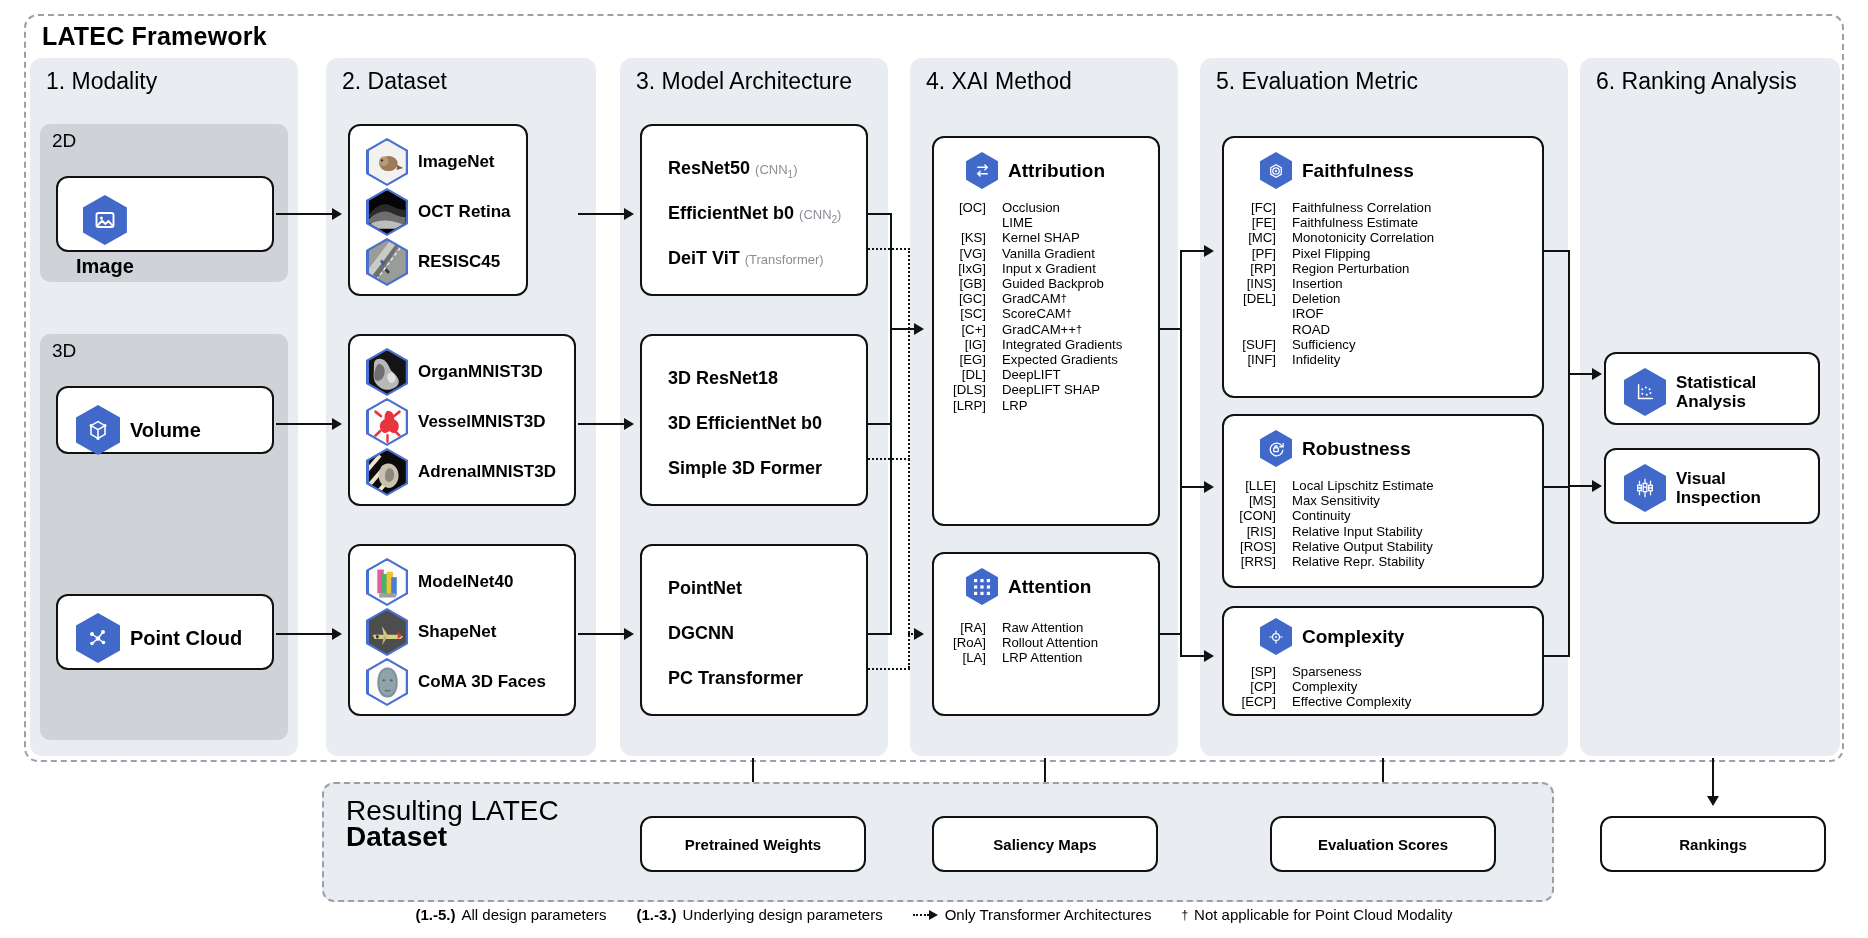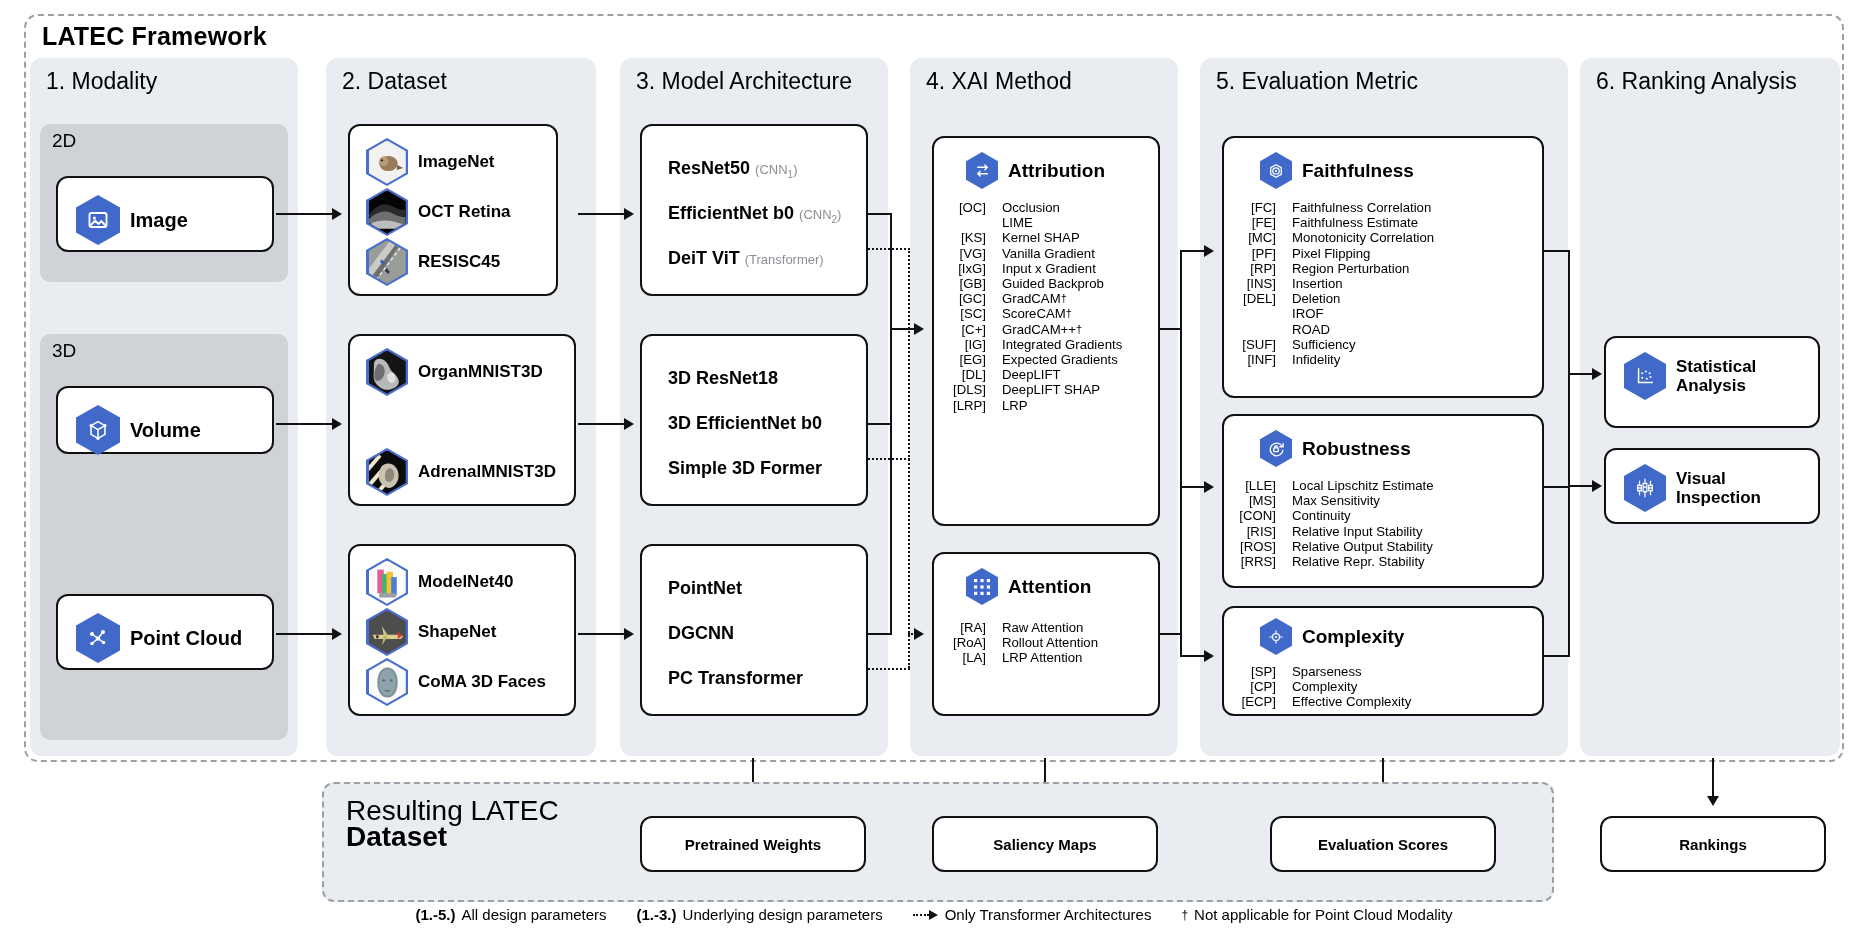--- a/index.html
+++ b/index.html
@@ -170,21 +170,21 @@
   <div class="frame-title">LATEC Framework</div>
 
   <div class="stage" style="left:30px; top:58px; width:268px; height:698px;">
     <div class="stage-title">1. Modality</div>
   </div>
 
   <div class="subgroup" style="left:40px; top:124px; width:248px; height:158px;">
     <div class="subgroup-label">2D</div>
   </div>
   <div class="card" style="left:56px; top:176px; width:218px; height:76px;">
-    <div class="hexrow" style="left:18px; top:17px;">
+    <div class="hexrow" style="left:18px; top:17px;flex-direction:column;">
       <span class="hex" style="width:44px;height:50px;">
         <svg width="24" height="24" viewBox="0 0 24 24" fill="none" stroke="#fff" stroke-width="1.9">
           <rect x="3.5" y="5" width="17" height="14" rx="2"></rect>
           <circle cx="8.4" cy="10" r="1.5" fill="#fff" stroke="none"></circle>
           <path d="M4.5 17.5l4.6-4.8 3.3 3.2 3-2.9 4.1 4.5" fill="none"></path>
         </svg>
       </span>
       <span class="lbl big">Image</span>
     </div>
   </div>
@@ -219,21 +219,21 @@
         </svg>
       </span>
       <span class="lbl big">Point Cloud</span>
     </div>
   </div>
 
   <div class="stage" style="left:326px; top:58px; width:270px; height:698px;">
     <div class="stage-title">2. Dataset</div>
   </div>
 
-  <div class="card" style="left:348px; top:124px; width:210px; height:172px;">
+  <div class="card" style="left:348px; top:124px; width:180px; height:172px;">
     <div class="hexrow" style="left:16px; top:12px;">
       <span class="hex outline" style="width:42px;height:48px;">
         <span class="inner" style="background:#ffffff;">
           <svg class="thumb" viewBox="0 0 40 40" preserveAspectRatio="none">
             <rect width="40" height="40" fill="#f2f2f0"></rect>
             <ellipse cx="21" cy="21" rx="10" ry="7" fill="#9b7b5c"></ellipse>
             <ellipse cx="16" cy="19" rx="5" ry="4.5" fill="#b89a78"></ellipse>
             <path d="M30 22l7 3-7 2z" fill="#7d6149"></path>
             <circle cx="14" cy="18" r="1.1" fill="#222"></circle>
           </svg>
@@ -277,20 +277,32 @@
         <span class="inner" style="background:#1a1a1a;">
           <svg class="thumb" viewBox="0 0 40 40" preserveAspectRatio="none">
             <rect width="40" height="40" fill="#141414"></rect>
             <path d="M8 8c6-3 12 2 14 7s8 6 10 12-8 10-14 9-14-6-13-14S4 10 8 8z" fill="#b8b8b8"></path>
             <path d="M12 12c5 1 6 7 4 11s-6 6-9 4 0-16 5-15z" fill="#6f6f6f"></path>
             <path d="M24 20c4 0 6 5 4 8s-7 2-8-2 1-6 4-6z" fill="#e0e0e0"></path>
           </svg>
         </span>
       </span>
       <span class="lbl">OrganMNIST3D</span>
+    </div>
+    <div class="hexrow" style="left:16px; top:62px;">
+      <span class="hex outline" style="width:42px;height:48px;">
+        <span class="inner" style="background:#fff;">
+          <svg class="thumb" viewBox="0 0 40 40" preserveAspectRatio="none">
+            <rect width="40" height="40" fill="#fdfdfd"></rect>
+            <path d="M20 9c5 0 8 4 7 8 3 1 6 4 5 8-1 5-7 6-10 3-3 3-9 2-10-3-1-4 2-7 5-8-1-4 2-8 3-8z" fill="#e8343f"></path>
+            <path d="M13 14l-6-4M27 14l6-4M12 28l-6 5M28 28l6 5M20 32v6" stroke="#e8343f" stroke-width="2.6" stroke-linecap="round"></path>
+          </svg>
+        </span>
+      </span>
+      <span class="lbl">VesselMNIST3D</span>
     </div>
     <div class="hexrow" style="left:16px; top:112px;">
       <span class="hex outline" style="width:42px;height:48px;">
         <span class="inner" style="background:#000;">
           <svg class="thumb" viewBox="0 0 40 40" preserveAspectRatio="none">
             <rect width="40" height="40" fill="#0a0a0a"></rect>
             <g stroke="#efe6c8" stroke-width="4">
               <path d="M-6 10L12 -8M-6 22L12 4M-2 34L18 14M6 42L28 20"></path>
             </g>
             <path d="M18 12c8-2 14 4 14 11s-7 13-13 11-10-8-8-14 3-7 7-8z" fill="#c9c2b0"></path>
@@ -620,21 +632,21 @@
           <span class="tag">[ECP]</span>
           <span class="nm">Effective Complexity</span>
         </div>
     </div>
   </div>
 
   <div class="stage" style="left:1580px; top:58px; width:260px; height:698px;">
     <div class="stage-title">6. Ranking Analysis</div>
   </div>
 
-  <div class="card" style="left:1604px; top:336px; width:216px; height:92px;">
+  <div class="card" style="left:1604px; top:352px; width:216px; height:73px;">
     <div class="hexrow" style="left:18px; top:14px;">
       <span class="hex" style="width:42px;height:48px;">
         <svg width="22" height="22" viewBox="0 0 24 24" fill="none" stroke="#fff" stroke-width="1.6">
           <path d="M5 4v15h15" stroke-linecap="round"></path>
           <circle cx="9" cy="9" r="1.1" fill="#fff" stroke="none"></circle>
           <circle cx="13" cy="7" r="1.1" fill="#fff" stroke="none"></circle>
           <circle cx="17" cy="9" r="1.1" fill="#fff" stroke="none"></circle>
           <circle cx="9" cy="14" r="1.1" fill="#fff" stroke="none"></circle>
           <circle cx="14" cy="15" r="1.1" fill="#fff" stroke="none"></circle>
           <circle cx="18" cy="13" r="1.1" fill="#fff" stroke="none"></circle>

